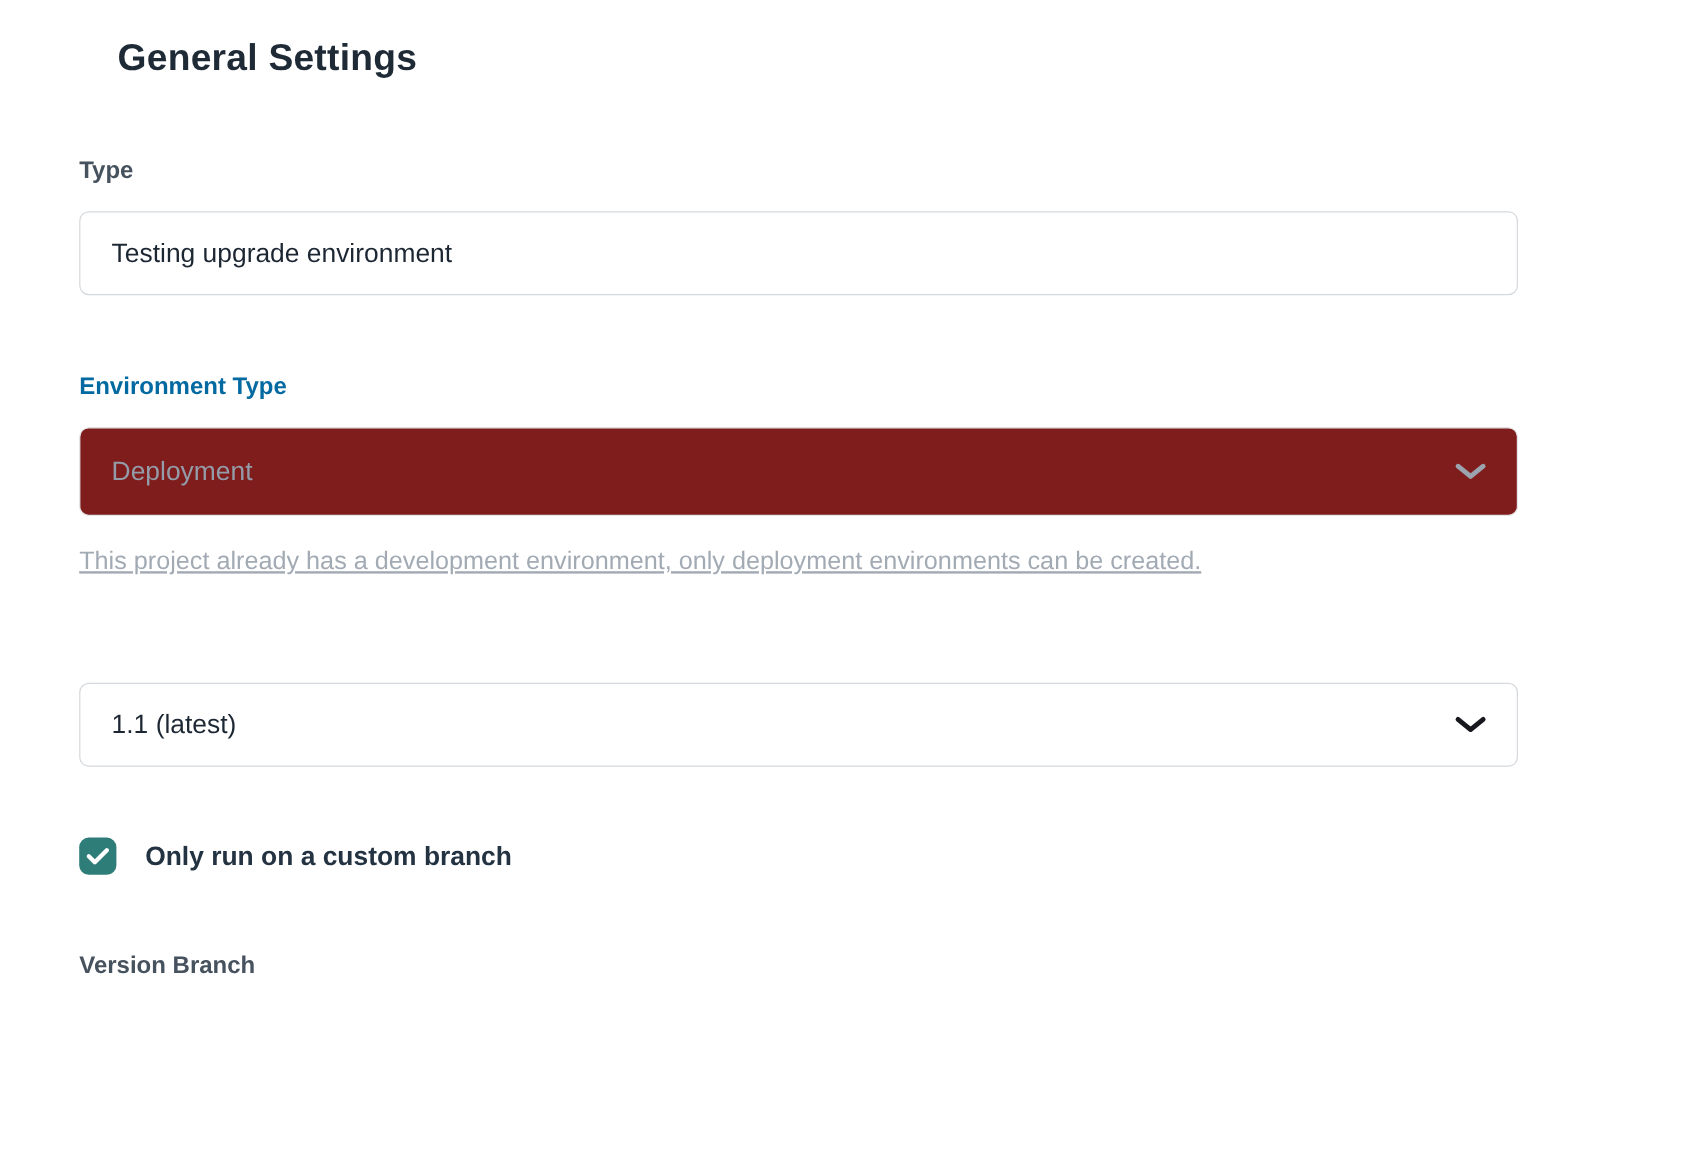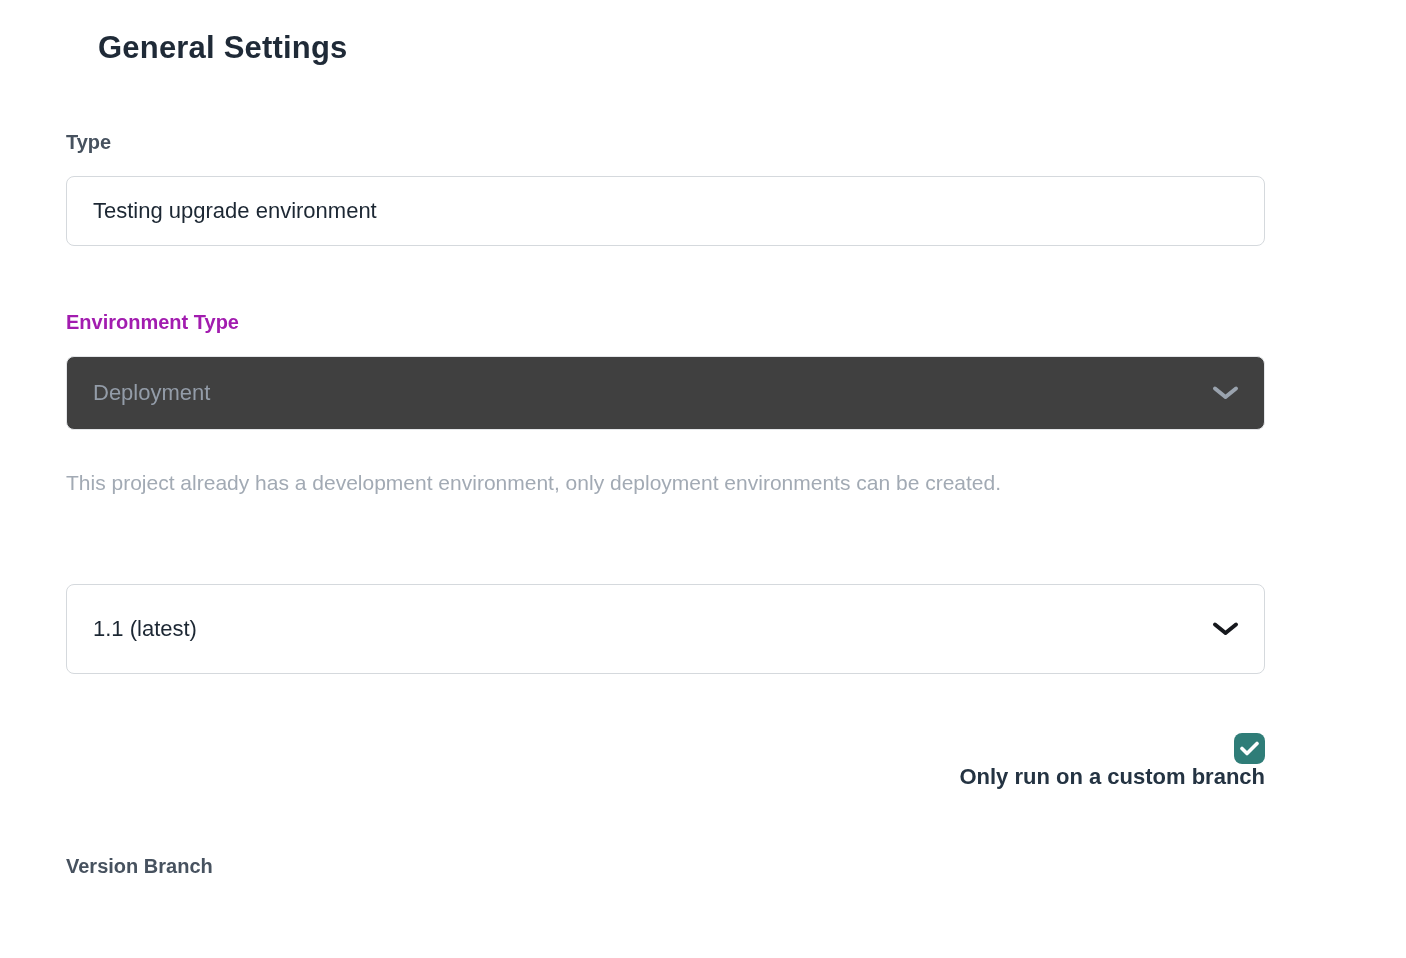--- a/index.html
+++ b/index.html
@@ -26,83 +26,83 @@
   }
 
   .field { margin-top: 0; }
   .field-label {
     display: block;
     font-size: 20px;
     font-weight: 700;
     color: #47525f;
     line-height: 24px;
   }
-  .field-label.disabled { color: #a21caf; }
+  .field-label.disabled { color: #0369a1; }
 
   .text-input {
     display: block;
     width: 1199px;
     height: 70px;
     margin-top: 22px;
     border: 1px solid #d5d9dd;
     border-radius: 8px;
     background: #ffffff;
     padding: 0 26px;
     font-family: "Liberation Sans", "DejaVu Sans", sans-serif;
     font-size: 22px;
     color: #1c2733;
     outline: none;
   }
 
   .select {
     position: relative;
     width: 1199px;
-    height: 90px;
+    height: 70px;
     margin-top: 22px;
     border: 1px solid #d5d9dd;
     border-radius: 8px;
     background: #ffffff;
     display: flex;
     align-items: center;
     padding: 0 26px;
     font-size: 22px;
     color: #1c2733;
     cursor: pointer;
   }
   .select.disabled {
-    background: #404040;
+    background: #7f1d1d;
     border: 1px solid #e4e6e9;
     height: 74px;
     color: #939ca8;
     cursor: default;
   }
   .select .chevron {
     position: absolute;
     right: 25px;
     top: 50%;
     transform: translateY(-50%);
   }
 
   .helper-text {
-    margin-top: 40px;
+    margin-top: 25px;
     font-size: 21px;
     color: #a2aab4;
     line-height: 26px;
+    text-decoration: underline;
   }
 
   .gap-after-title   { height: 62px; }
   .gap-field         { height: 64px; }
   .gap-after-helper  { height: 66px; }
   .gap-before-check  { height: 59px; }
   .gap-after-check   { height: 64px; }
 
   .checkbox-row {
     display: flex;
-    align-items: flex-end;
-    flex-direction: column;
+    align-items: center;
   }
   .checkbox {
     width: 31px;
     height: 31px;
     border-radius: 8px;
     background: #2f7d78;
     display: flex;
     align-items: center;
     justify-content: center;
     cursor: pointer;

